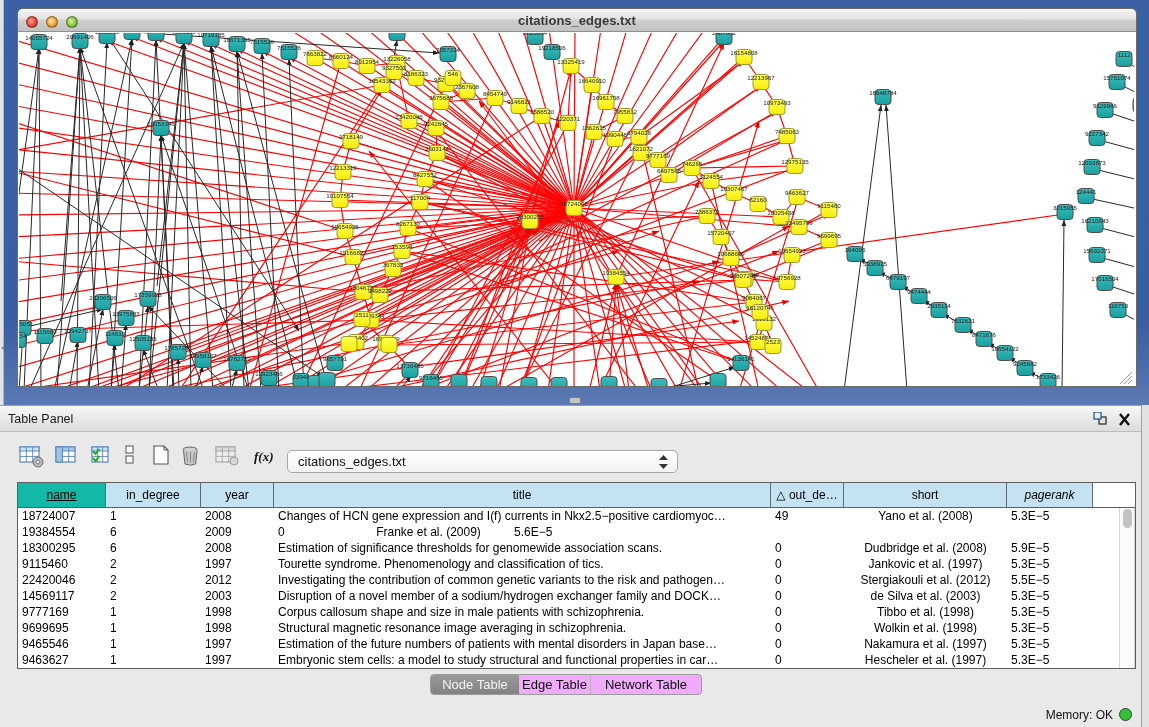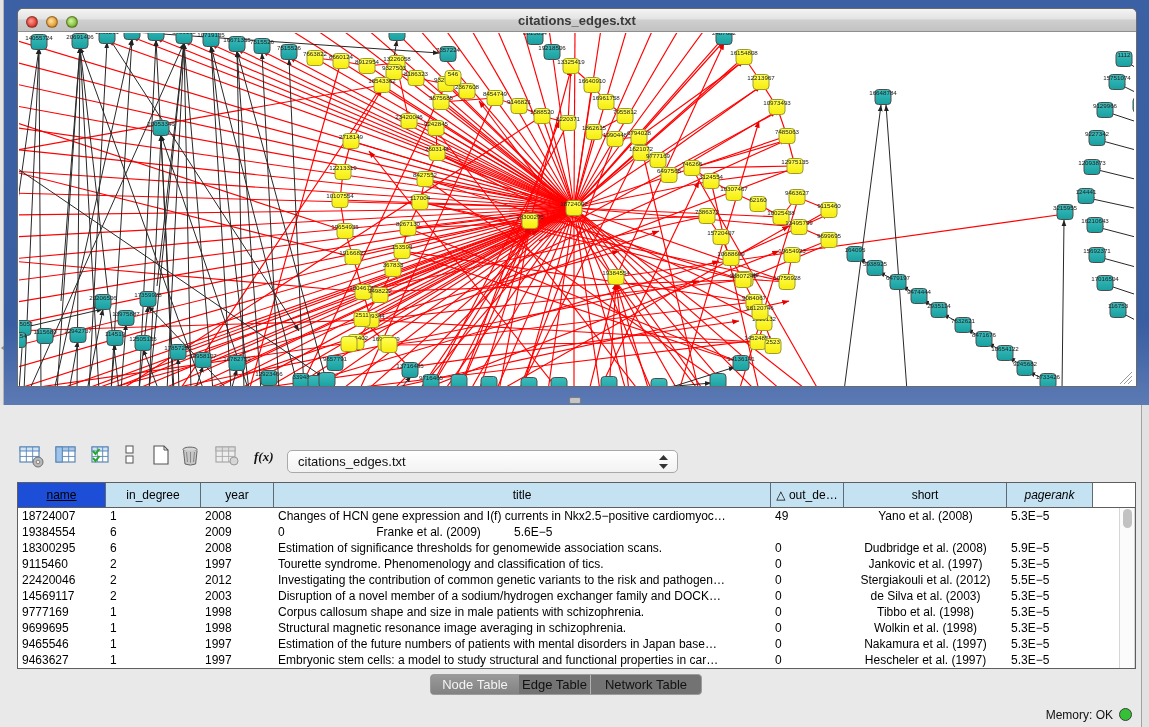--- a/index.html
+++ b/index.html
@@ -21,21 +21,21 @@
 .toolbar { position:absolute; left:0; top:28px; width:100%; height:48px; }
 .combo { position:absolute; left:287px; top:17px; width:391px; height:23px; background:linear-gradient(180deg,#ffffff,#f2f2f2);
   border:1px solid #a9a9a9; border-radius:5px; font-size:13px; color:#111; line-height:21px; padding-left:10px; }
 .tblwrap { position:absolute; left:17px; top:77px; width:1119px; height:187px; background:#fff; border:1px solid #5e5e5e; overflow:hidden; }
 .thead { display:flex; height:25px; background:#fff; }
 .th { flex:none; background:#c5e2f2; border-right:1px solid #5c6b75; border-bottom:1px solid #5e5e5e; font-size:12px; text-align:center;
   line-height:24px; color:#000; overflow:hidden; white-space:nowrap; }
 .tr { display:flex; height:16px; }
 .td { flex:none; font-size:12px; line-height:16px; color:#000; padding-left:4px; overflow:hidden; white-space:nowrap; }
 .td.c { text-align:center; padding-left:0; }
-.tabs { position:absolute; left:430px; top:269px; height:21px; display:flex; border:1px solid #9c9c9c; border-radius:4px; overflow:hidden; background:#737373; }
+.tabs { position:absolute; left:430px; top:269px; height:21px; display:flex; border:1px solid #9c9c9c; border-radius:4px; overflow:hidden; background:#f0abfc; }
 .tab { font-size:13px; line-height:19px; text-align:center; color:#111; border-right:1px solid #b3b3b3; }
 .tab.sel { background:linear-gradient(180deg,#9a9a9a,#828282); color:#f4f4f4; border-right:none; }
 .tab:last-child { border-right:none; }
 .rstrip { position:absolute; left:1141px; top:405px; width:8px; height:322px; background:#e2e2e2; border-left:1px solid #a2a2a2; }
 .mem { position:absolute; right:28px; top:303px; font-size:12px; color:#111; }
 .memdot { position:absolute; right:9px; top:303px; width:13px; height:13px; border-radius:50%; background:#35c135; border:1px solid #3c3c3c; }
 .handle { position:absolute; left:569px; top:-8px; width:12px; height:7px; background:#c6c6c6; border:1px solid #7e7e7e; border-radius:2px; }
 .scroll { position:absolute; left:1119px; top:103px; width:16px; height:160px; background:#fbfbfb; border-left:1px solid #d6d6d6; border-right:1px solid #d6d6d6; }
 .thumb { position:absolute; left:3px; top:1px; width:9px; height:19px; border-radius:5px; background:#c2c2c2; }
 </style></head><body>
@@ -659,20 +659,28 @@
     </div>
   <div class="titlebar">
     <div class="tl" style="left:8px;background:radial-gradient(circle at 4px 4px,#ff9d96,#e3443a 60%,#b03027);box-shadow:inset 0 0 1px #7c1f18;"></div>
     <div class="tl" style="left:28px;background:radial-gradient(circle at 4px 4px,#ffe3a0,#e7a23b 60%,#c07d1e);box-shadow:inset 0 0 1px #8a5a10;"></div>
     <div class="tl" style="left:48px;background:radial-gradient(circle at 4px 4px,#d2f3a1,#85c33d 60%,#5f9c22);box-shadow:inset 0 0 1px #3f6c12;"></div>
     <div class="title">citations_edges.txt</div>
   </div>
 </div>
 <div class="panel">
   <div class="handle"></div>
+  <div class="phead">
+      <span class="t">Table Panel</span>
+    <svg width="40" height="16" style="position:absolute;right:8px;top:6px" xmlns="http://www.w3.org/2000/svg">
+      <rect x="6" y="5" width="7" height="7" fill="none" stroke="#333" stroke-width="1.3"></rect>
+      <rect x="1" y="0" width="7" height="7" fill="#eee" stroke="#26569c" stroke-width="1.3"></rect>
+      <path d="M27 2 l9 11 M36 2 l-9 11" stroke="#111" stroke-width="2.4"></path>
+    </svg>
+  </div>
   <div class="toolbar">
       <svg width="270" height="30" viewBox="0 0 270 30" xmlns="http://www.w3.org/2000/svg" style="position:absolute;left:14;top:8">
         <rect x="6" y="6" width="19" height="15" fill="#fff" stroke="#5a87b8" stroke-width="1.2"></rect>
         <rect x="6" y="6" width="19" height="4" fill="#cfe3f5" stroke="#5a87b8" stroke-width="1"></rect>
         <line x1="12.333333333333332" y1="6" x2="12.333333333333332" y2="21" stroke="#5a87b8" stroke-width="0.9"></line>
         <line x1="18.666666666666664" y1="6" x2="18.666666666666664" y2="21" stroke="#5a87b8" stroke-width="0.9"></line>
         <line x1="6" y1="15.45" x2="25" y2="15.45" stroke="#5a87b8" stroke-width="0.9"></line>
         <circle cx="24" cy="21" r="5" fill="#b9b9b9" stroke="#6e6e6e"></circle>
         <circle cx="24" cy="21" r="1.8" fill="#efefef" stroke="#6e6e6e" stroke-width="0.8"></circle>
         <rect x="42" y="6" width="19" height="15" fill="#fff" stroke="#5a87b8" stroke-width="1.2"></rect>
@@ -707,21 +715,21 @@
       </svg>
     <div class="combo">citations_edges.txt
       <svg width="11" height="15" style="position:absolute;right:8px;top:4px" xmlns="http://www.w3.org/2000/svg">
         <path d="M5.5 0 L10 5 H1 z" fill="#333"></path>
           <path d="M5.5 14 L10 9 H1 z" fill="#333"></path>
       </svg>
     </div>
   </div>
   <div class="tblwrap">
       <div class="thead">
-        <div class="th" style="width:88px;background:#1d4ed8;text-decoration:underline;">name</div>
+        <div class="th" style="width:88px;background:#14b8a6;text-decoration:underline;">name</div>
         <div class="th" style="width:95px;">in_degree</div>
         <div class="th" style="width:73px;">year</div>
         <div class="th" style="width:497px;">title</div>
         <div class="th" style="width:73px;">△ out_de…</div>
         <div class="th" style="width:163px;">short</div>
         <div class="th" style="width:86px;font-style:italic;">pagerank</div>
         <div class="th" style="width:44px;background:#fff;border-right:none;"></div>
       </div>
       <div class="tr">
         <div class="td" style="width:88px">18724007</div>

